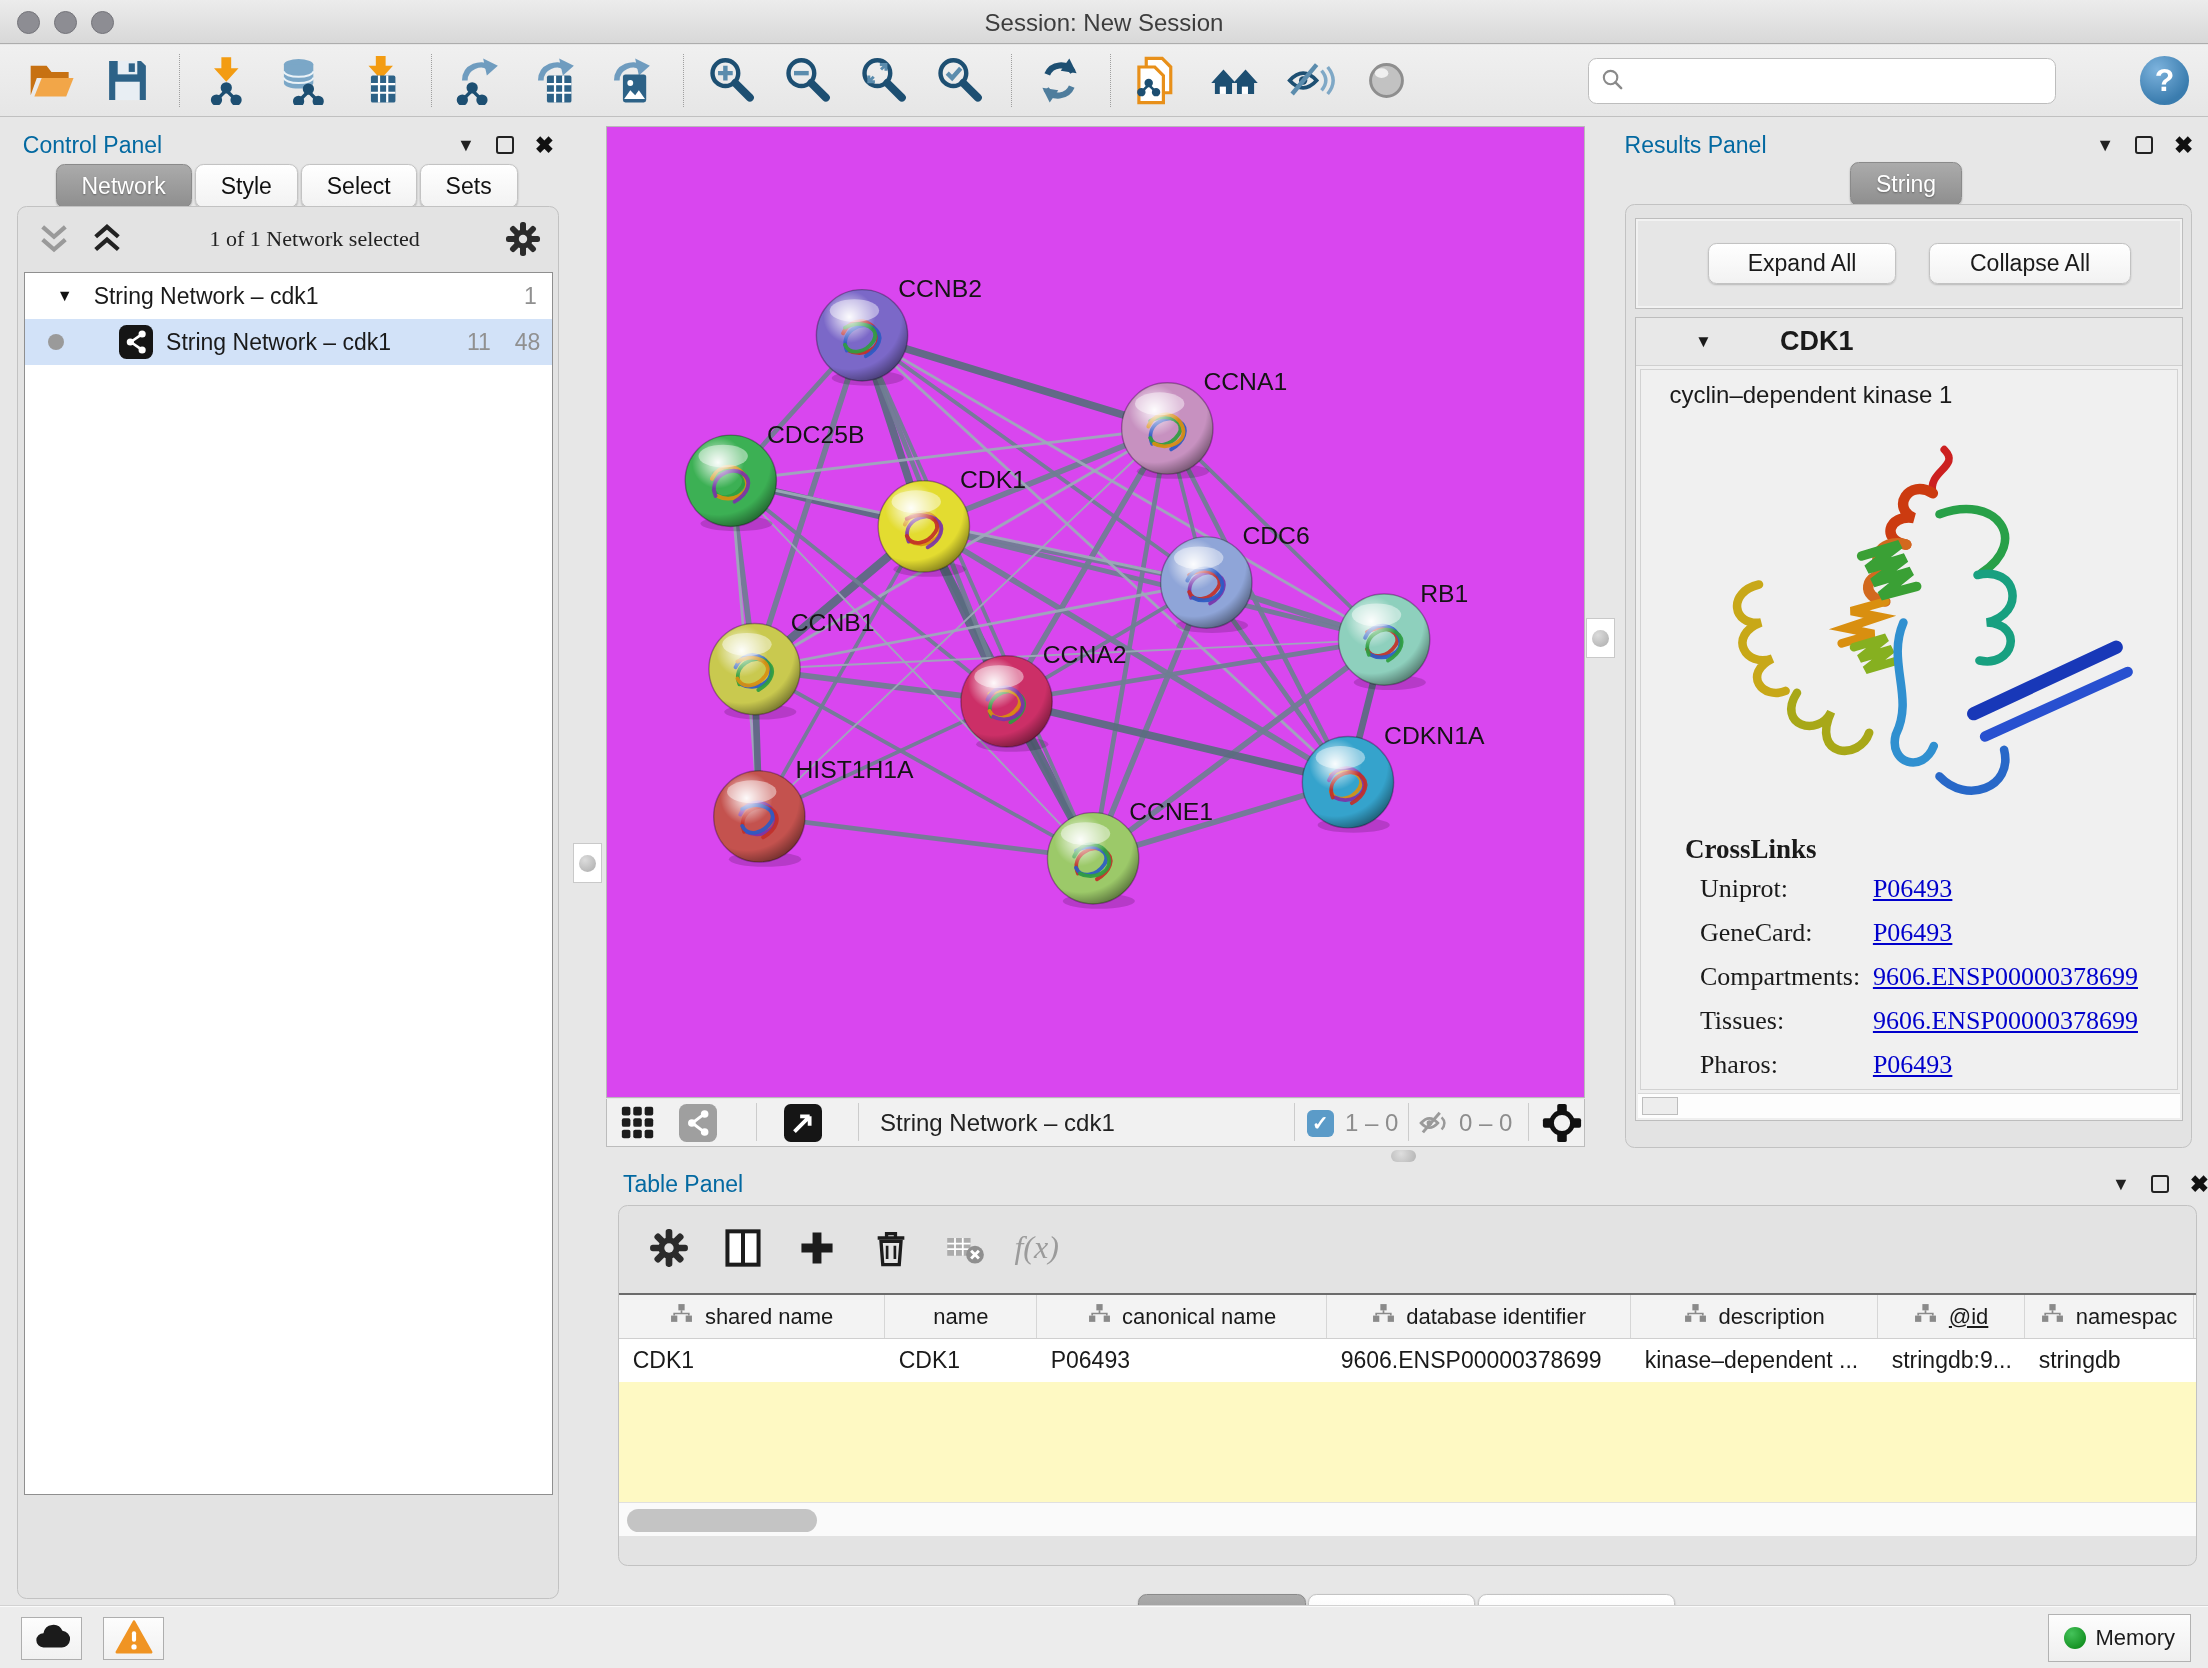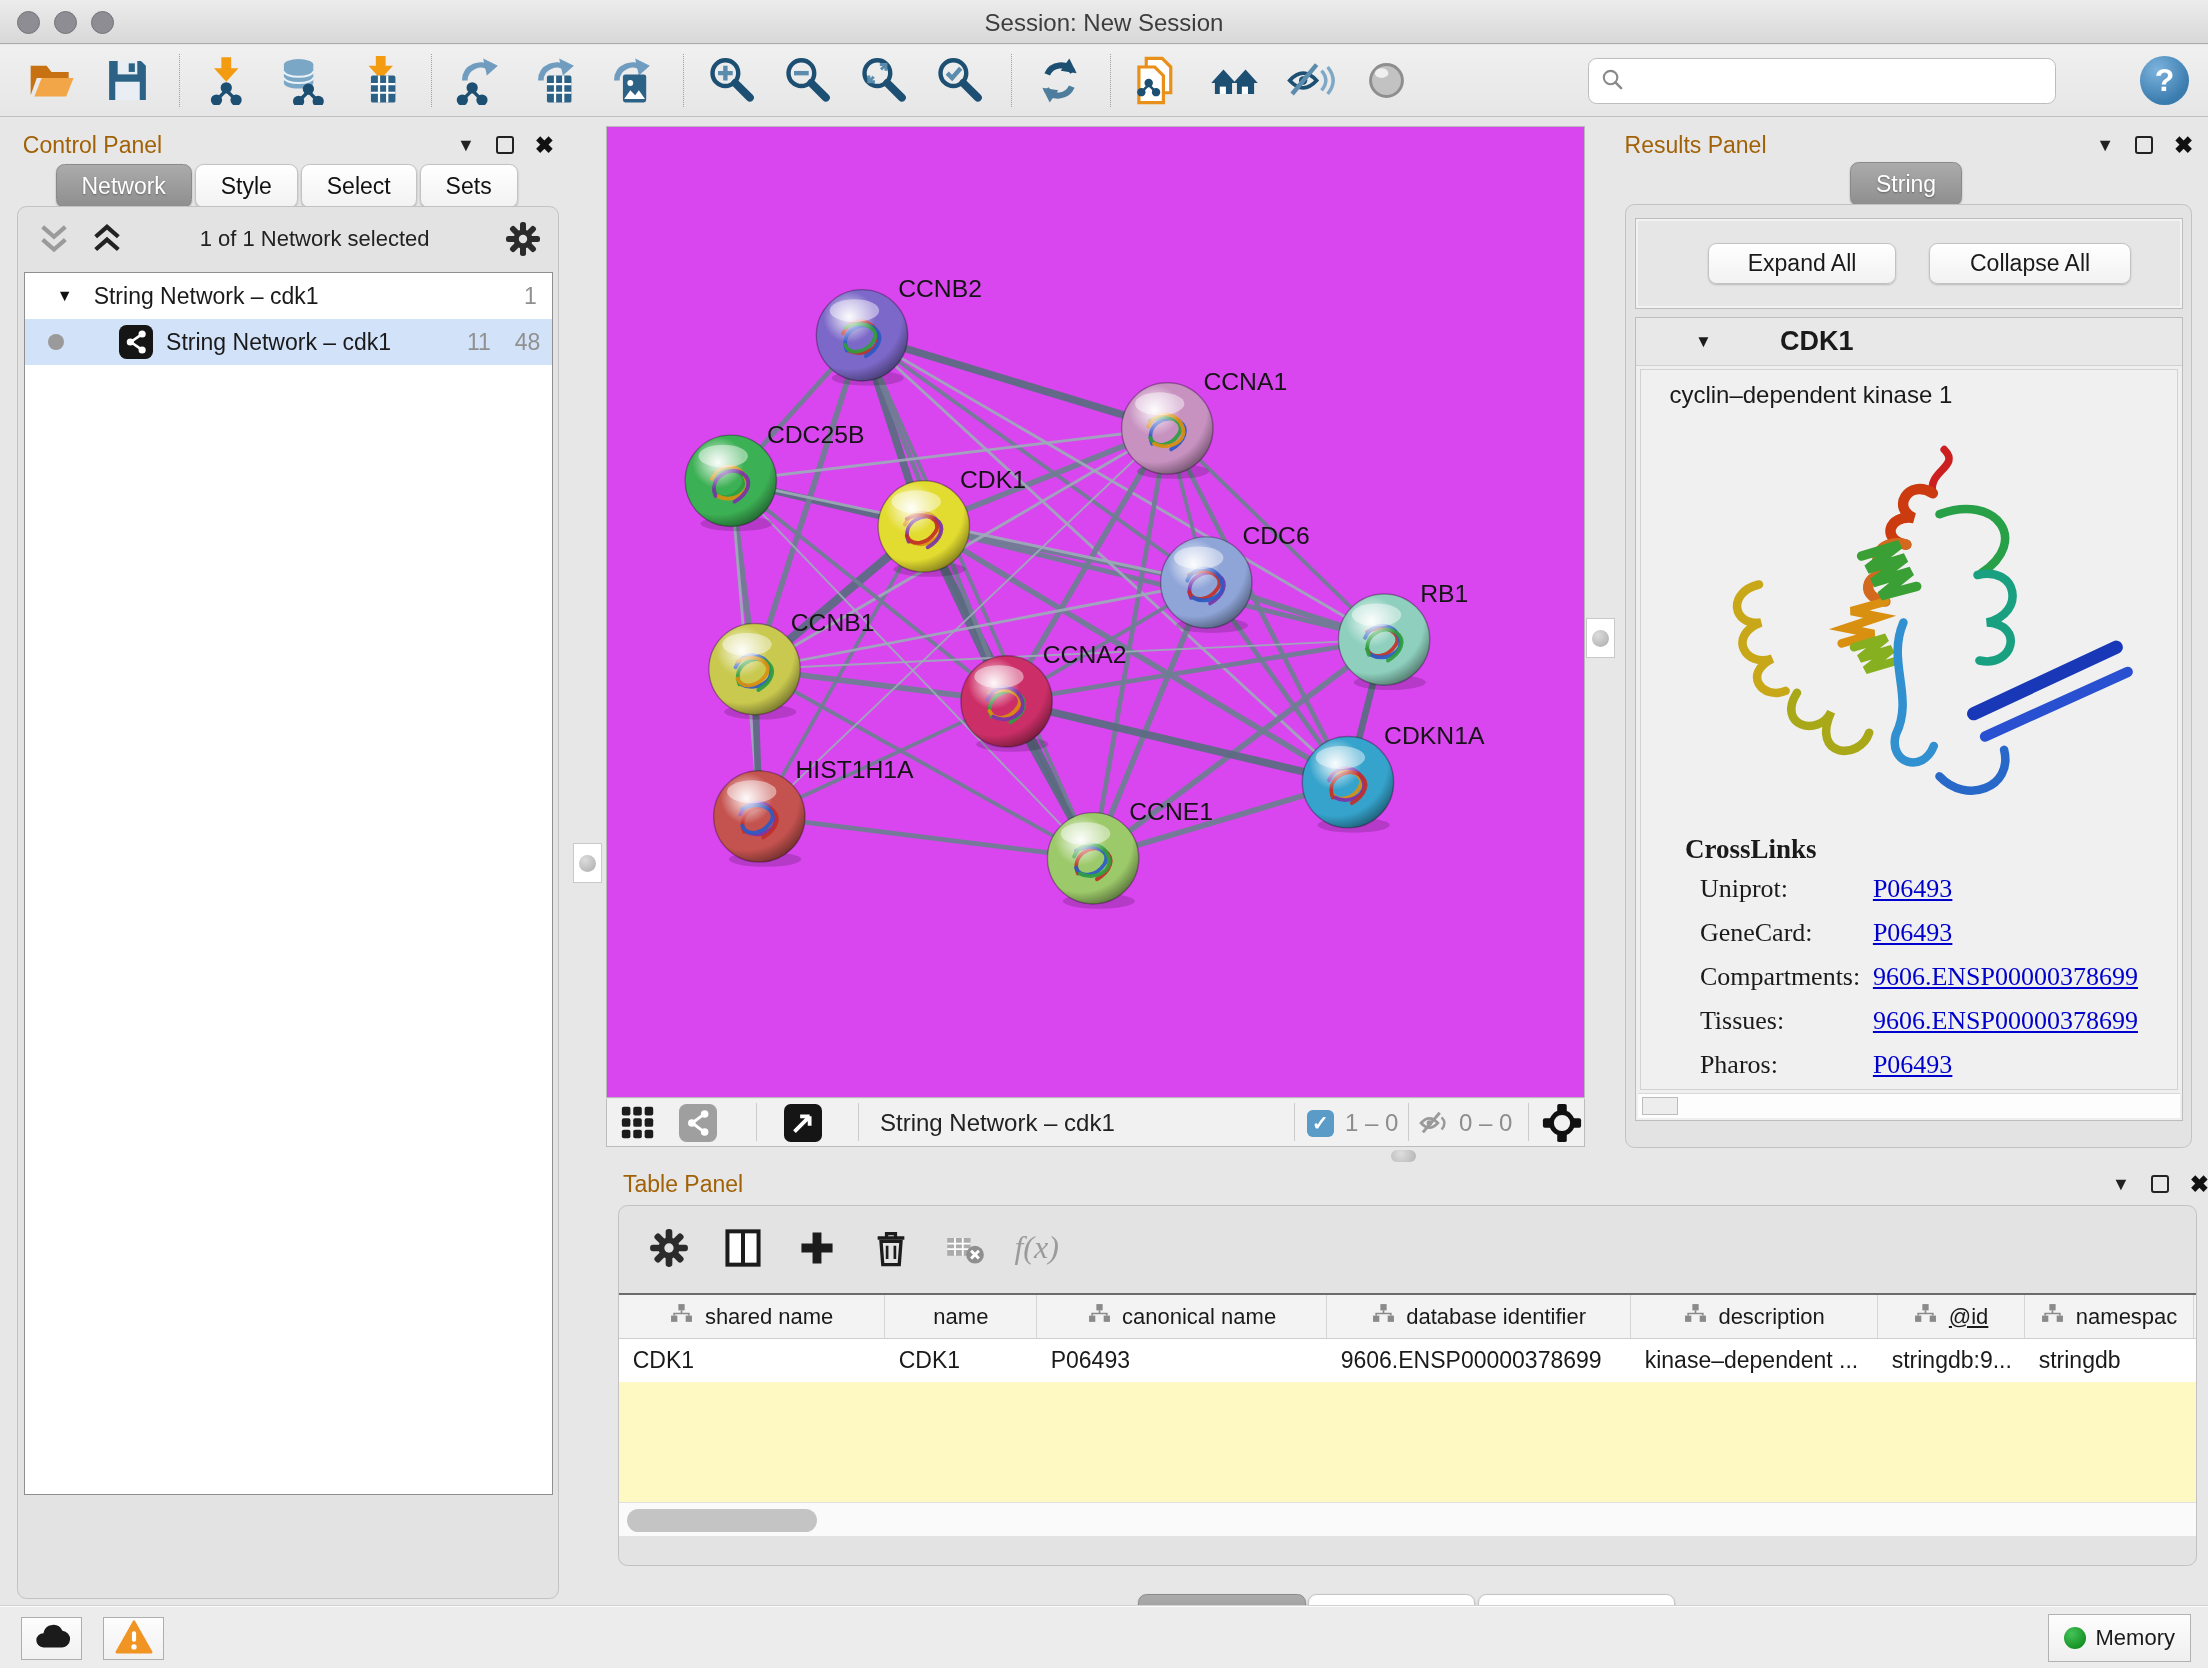--- a/index.html
+++ b/index.html
@@ -38,37 +38,37 @@
     background:#fff; border:1px solid #bdbdbd; border-radius:8.6px;
     display:flex; align-items:center; padding-left:11.4px;
   }
   .searchbox svg { width:25px; height:25px; }
   .searchbox input { border:none; outline:none; flex:1; height:38px; font-size:23px;
     background:transparent; margin-left:7.6px; font-family:"Liberation Sans",sans-serif; }
   .helpbtn { position:absolute; right:19px; top:11.4px; width:49px; height:49px;
     border-radius:50%; background:radial-gradient(circle at 35% 28%, #7db3dd, #3a7cae 70%);
     color:#fff; font-size:32px; font-weight:bold; text-align:center; line-height:48px; }
   
-  .panel-title { font-size:23px; color:#a16207; }
+  .panel-title { font-size:23px; color:#0369a1; }
   .panel-ctrls { position:absolute; top:5.7px; display:flex; align-items:center; gap:21px; }
   .pc-collapse { font-size:18px; color:#222; }
   .pc-float { width:18px; height:18px; border:2.4px solid #222; border-radius:2.9px; }
   .pc-close { font-size:23px; font-weight:bold; color:#111; }
   .tab { height:44px; border:1px solid #c3c3c3; border-radius:8.6px; background:linear-gradient(#ffffff,#f2f2f2);
     display:inline-flex; align-items:center; justify-content:center; font-size:23px;
     padding:0 25px; margin-right:2.9px; box-shadow:0 1px 1.9px rgba(0,0,0,.28); color:#111; }
   .tab.sel { background:linear-gradient(#ababab,#8e8e8e); color:#fff; border-color:#8a8a8a;
     text-shadow:0 1px 1.9px rgba(0,0,0,.35); }
   .gbox { background:#e3e3e3; border:1px solid #c2c2c2; border-radius:9.5px; }
   
   .control-panel { position:absolute; left:9.5px; top:126px; width:556px; height:1473px; }
   .cp-tabs { position:absolute; left:46px; top:38px; }
   .cp-box { position:absolute; left:7.6px; top:80px; width:542px; bottom:0; }
   .cp-toolrow { position:absolute; left:0; top:0; width:100%; height:63px;
-    display:flex; align-items:center; }
+    display:flex; align-items:center;font-family:Liberation Serif, serif; }
   .chev { width:34px; height:28.5px; margin-left:19px; }
   .cp-status { flex:1; text-align:center; font-size:22px; color:#222; }
   .cp-gear { margin-right:17px; width:36px; height:36px; }
   .cp-list { position:absolute; left:5.7px; top:65px; width:529px; bottom:103px;
     background:#fff; border:1px solid #8f8f8f; }
   .tree-row { position:relative; height:46px; display:flex; align-items:center; font-size:23px; }
   .tree-row.sel { background:#d2e2f8; }
   .tr-arrow { margin-left:32px; font-size:16px; color:#111; }
   .tr-label1 { margin-left:21px; }
   .tr-count { position:absolute; right:15px; color:#909090; }

